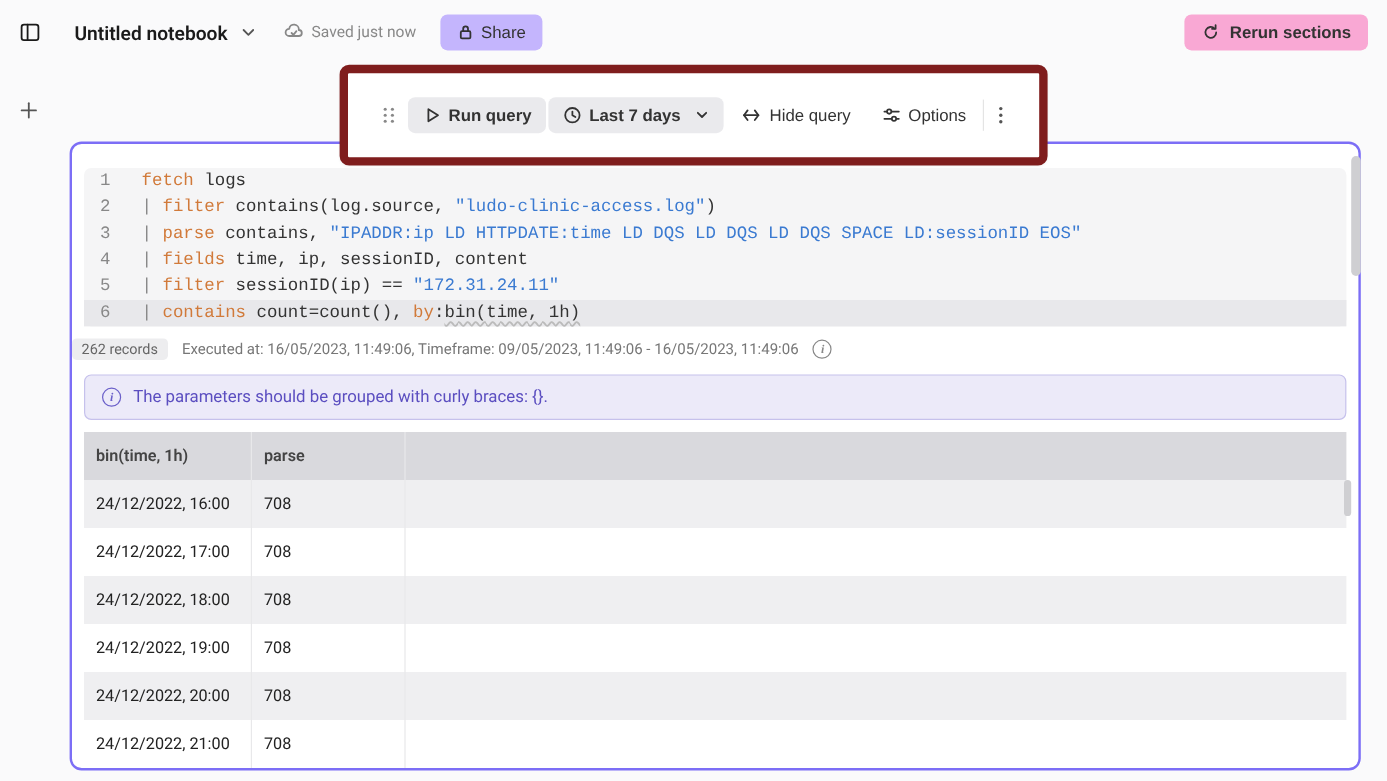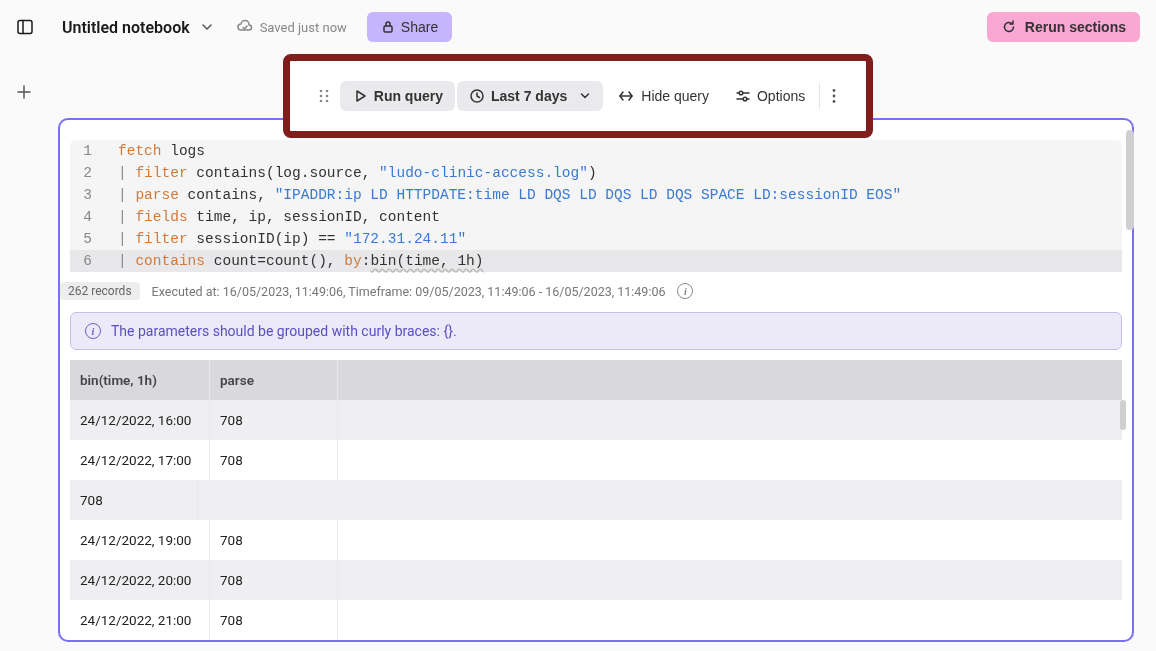--- a/index.html
+++ b/index.html
@@ -526,20 +526,21 @@
             <div class="col-time">24/12/2022, 16:00</div>
             <div class="col-count">708</div>
             <div class="col-rest"></div>
           </div>
           <div class="table-row">
             <div class="col-time">24/12/2022, 17:00</div>
             <div class="col-count">708</div>
             <div class="col-rest"></div>
           </div>
           <div class="table-row">
+            <div class="col-time">24/12/2022, 18:00</div>
             <div class="col-count">708</div>
             <div class="col-rest"></div>
           </div>
           <div class="table-row">
             <div class="col-time">24/12/2022, 19:00</div>
             <div class="col-count">708</div>
             <div class="col-rest"></div>
           </div>
           <div class="table-row">
             <div class="col-time">24/12/2022, 20:00</div>

